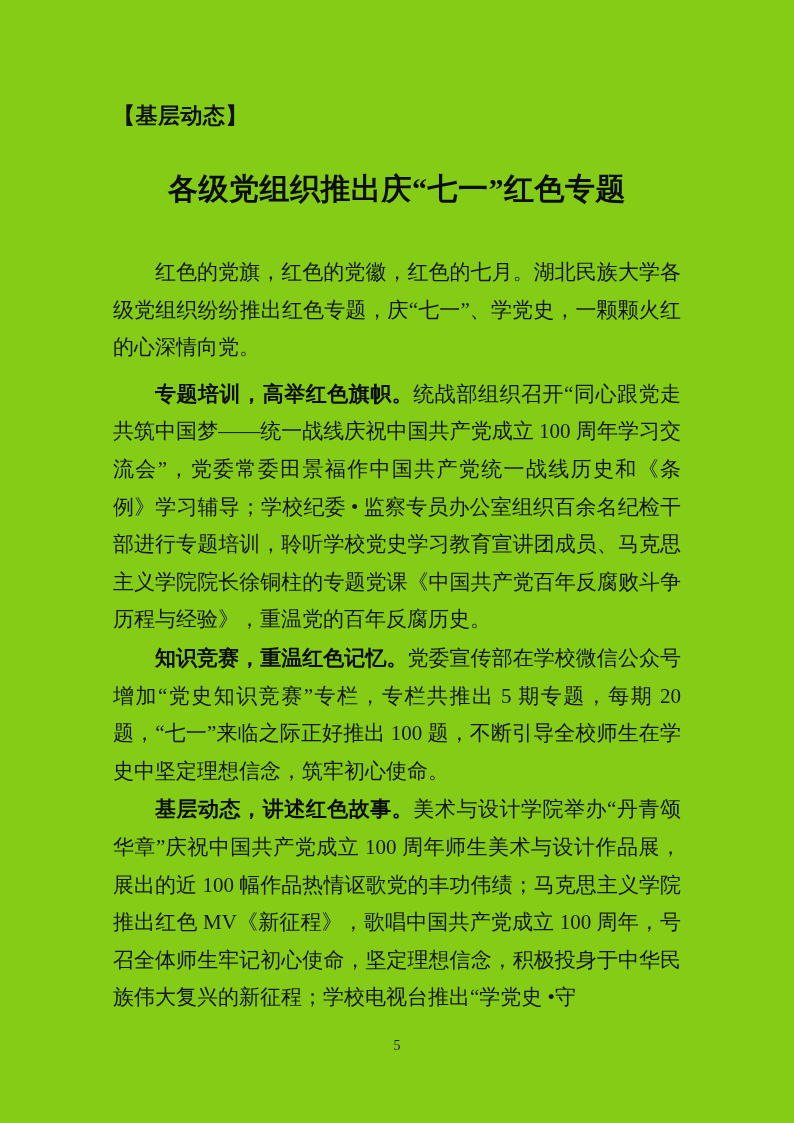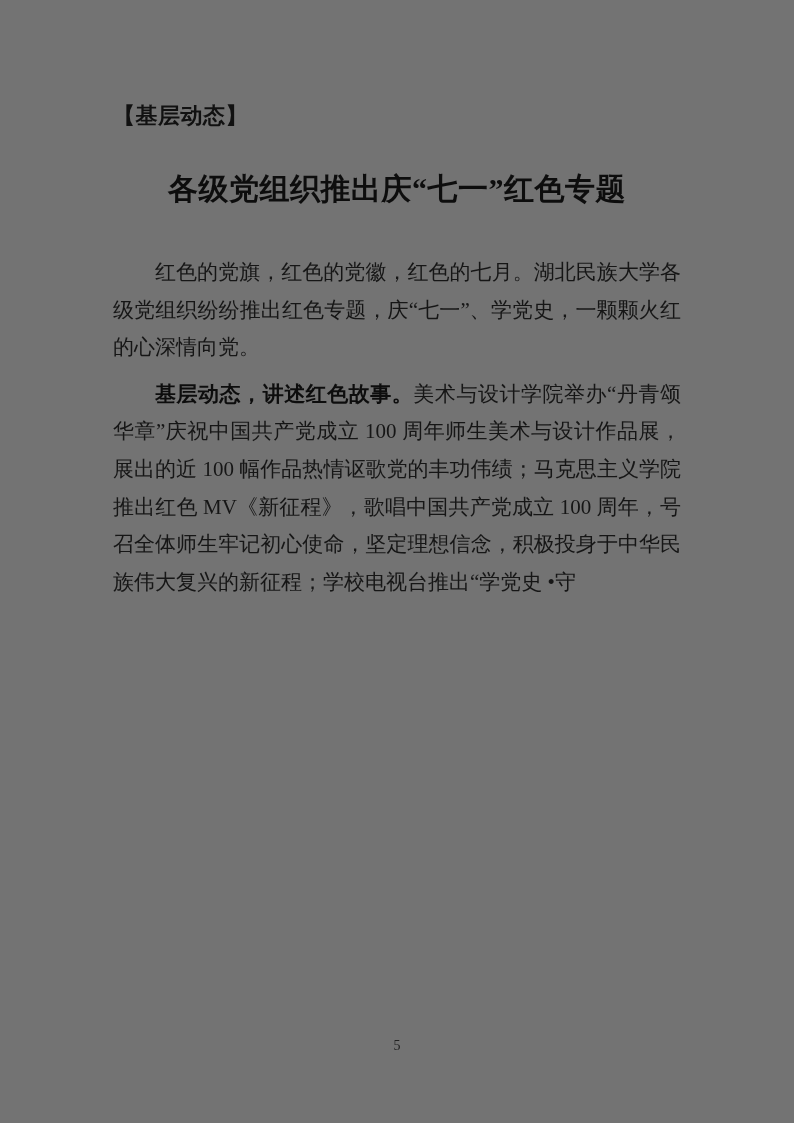--- a/index.html
+++ b/index.html
@@ -7,21 +7,21 @@
     margin: 0;
     padding: 0;
     background: #e8e8e8;
     font-family: "Liberation Serif", serif;
   }
   .page {
     position: relative;
     width: 794px;
     height: 1123px;
     margin: 0 auto;
-    background: #737373;
+    background: #84cc16;
     overflow: hidden;
     color: #161616;
   }
   .kicker {
     position: absolute;
     left: 113px;
     top: 103px;
     font-family: "Liberation Sans", sans-serif;
     font-weight: bold;
     font-size: 22px;
@@ -84,21 +84,23 @@
 <div class="page">
 
   <div class="kicker">【基层动态】</div>
 
   <h1 class="title">各级党组织推出庆“七一”红色专题</h1>
 
   <div class="body">
 
     <p class="intro"><span class="lead"></span><span>红色的党旗，红色的党徽，红色的七月。湖北民族大学各级党组织纷纷推出红色专题，庆“七一”、学党史，一颗颗火红的心深情向党。</span></p>
 
+    <p><span class="lead">专题培训，高举红色旗帜。</span><span>统战部组织召开“同心跟党走 共筑中国梦——统一战线庆祝中国共产党成立 100 周年学习交流会”，党委常委田景福作中国共产党统一战线历史和《条例》学习辅导；学校纪委 • 监察专员办公室组织百余名纪检干部进行专题培训，聆听学校党史学习教育宣讲团成员、马克思主义学院院长徐铜柱的专题党课《中国共产党百年反腐败斗争历程与经验》，重温党的百年反腐历史。</span></p>
 
+    <p><span class="lead">知识竞赛，重温红色记忆。</span><span>党委宣传部在学校微信公众号增加“党史知识竞赛”专栏，专栏共推出 5 期专题，每期 20 题，“七一”来临之际正好推出 100 题，不断引导全校师生在学史中坚定理想信念，筑牢初心使命。</span></p>
 
     <p><span class="lead">基层动态，讲述红色故事。</span><span>美术与设计学院举办“丹青颂华章”庆祝中国共产党成立 100 周年师生美术与设计作品展，展出的近 100 幅作品热情讴歌党的丰功伟绩；马克思主义学院推出红色 MV《新征程》，歌唱中国共产党成立 100 周年，号召全体师生牢记初心使命，坚定理想信念，积极投身于中华民族伟大复兴的新征程；学校电视台推出“学党史 •守</span></p>
 
   </div>
 
   <div class="page-number">5</div>
 
 </div>
 
 </body></html>

